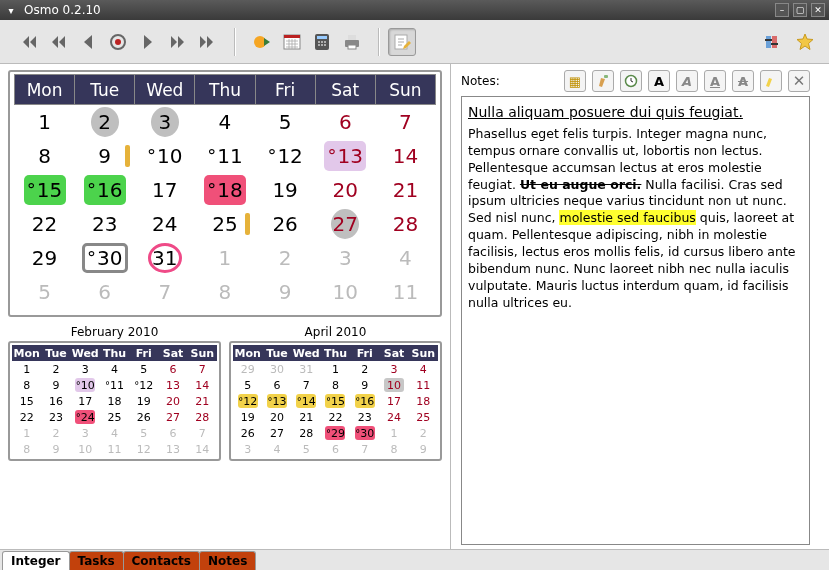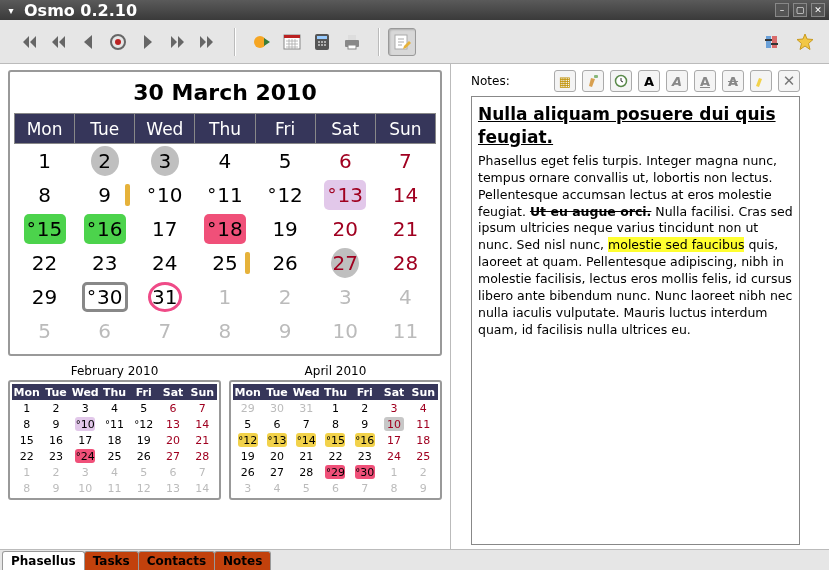--- a/index.html
+++ b/index.html
@@ -13,21 +13,21 @@
 }
 .titlebar {
   height: 20px;
   background: linear-gradient(#5a5a5a,#3a3a3a);
   color: #fff;
   display: flex;
   align-items: center;
   padding: 0 4px;
 }
 .titlebar .tb-icon { width: 14px; height:14px; display:inline-flex; align-items:center; justify-content:center; font-size:10px; }
-.titlebar .title { font-weight: bold; font-size: 16px; margin-left: 6px; flex: 1; }
+.titlebar .title { font-weight: normal; font-size: 12px; margin-left: 6px; flex: 1; }
 .titlebar .tb-right { display: flex; gap: 4px; }
 .titlebar .tb-btn { width: 14px; height: 14px; border:1px solid #888; background:#555; color:#fff; display:flex; align-items:center; justify-content:center; font-size:9px; line-height:1;}
 
 .toolbar {
   height: 44px;
   background: #e6e6e6;
   border-bottom: 1px solid #bbb;
   display: flex;
   align-items: center;
   padding: 0 10px;
@@ -41,21 +41,21 @@
   border: 1px solid transparent;
   border-radius: 3px;
   color: #555;
 }
 .ibtn.pressed { border-color:#999; background:#d8d8d8; box-shadow: inset 1px 1px 2px rgba(0,0,0,.2); }
 .ibtn svg { width:20px; height:20px; }
 .spacer { flex:1; }
 
 .main { display:flex; height: 485px; }
 .leftpane { width: 450px; padding: 6px 8px 0 8px; }
-.rightpane { width: 370px; border-left:1px solid #bbb; padding: 4px 20px; display:flex; flex-direction:column; }
+.rightpane { width: 370px; border-left:1px solid #bbb; padding: 4px 10px; display:flex; flex-direction:column; }
 
 .cal-box { border:2px solid #999; border-radius:3px; padding: 2px 4px 6px 4px; background:#fff; }
 .cal-title { font-size: 22px; font-weight: bold; text-align: center; padding: 6px 0 8px 0; }
 
 .cal-grid { width:100%; border-collapse:collapse; table-layout:fixed; }
 .cal-grid th {
   background:#36365a; color:#fff; font-size:17px; font-weight:normal;
   border:1px solid #888; height:30px;
 }
 .cal-grid td {
@@ -92,21 +92,21 @@
 
 .tabs { display:flex; border-top:1px solid #bbb; height:21px; align-items:flex-end; padding-left:2px; background:#e6e6e6;}
 .tab { border:1px solid #999; border-bottom:none; background:#c2410c; padding:2px 8px; font-size:12px; font-weight:bold; margin-right:-1px; border-top-left-radius:3px; border-top-right-radius:3px;}
 .tab.active { background:#fff; }
 
 .notes-header { display:flex; align-items:center; gap:8px; padding:2px 0 4px 0;}
 .notes-header .lbl { font-size:12px; }
 .notes-tools { display:flex; gap:6px; margin-left:auto; }
 .nbtn { width:22px; height:22px; border:1px solid #aaa; border-radius:3px; display:flex; align-items:center; justify-content:center; font-size:13px; font-weight:bold; background:#f4f4f4; }
 .notes-area { flex:1; border:1px solid #888; padding:6px; font-size:12.5px; line-height:1.35; overflow:auto; background:#fff; }
-.underline { text-decoration: underline; font-weight:bold; font-size:17px;}
+.underline { text-decoration: underline; font-weight:normal; font-size:14px;}
 .strike { text-decoration: line-through; font-weight: bold; }
 .hlx { background: #ffff30; }
 </style>
 </head>
 <body>
 
 <div class="titlebar">
   <span class="tb-icon">▾</span>
   <span class="title">Osmo 0.2.10</span>
   <div class="tb-right">
@@ -210,21 +210,20 @@
   <div class="ibtn">
       <svg viewBox="0 0 20 20">
         <path d="M10 2l2 5 6 .5-4.5 4 1.5 6-5-3.5-5 3.5 1.5-6L2 7.5 8 7z" fill="#f2c744" stroke="#c99a20"></path>
       </svg>
     </div>
 </div>
 
 <div class="main">
   <div class="leftpane">
     <div class="cal-box">
-      <div class="cal-title">30 March 2010</div>
       <table class="cal-grid">
         <thead>
             <tr id="cal-head">
               <th>Mon</th>
               <th>Tue</th>
               <th>Wed</th>
               <th>Thu</th>
               <th>Fri</th>
               <th>Sat</th>
               <th>Sun</th>
@@ -472,17 +471,17 @@
     <div class="notes-area">
       <div class="underline">Nulla aliquam posuere dui quis feugiat.</div>
       <div style="margin-top:4px">
         <span>Phasellus eget felis turpis. Integer magna nunc, tempus ornare convallis ut, lobortis non lectus. Pellentesque accumsan lectus at eros molestie feugiat. </span><span class="strike">Ut eu augue orci.</span><span> Nulla facilisi. Cras sed ipsum ultricies neque varius tincidunt non ut nunc. Sed nisl nunc, </span><span class="hlx">molestie sed faucibus</span><span> quis, laoreet at quam. Pellentesque adipiscing, nibh in molestie facilisis, lectus eros mollis felis, id cursus libero ante bibendum nunc. Nunc laoreet nibh nec nulla iaculis vulputate. Mauris luctus interdum quam, id facilisis nulla ultrices eu.</span>
       </div>
     </div>
   </div>
 </div>
 
 <div class="tabs" id="tabs">
-    <div class="tab active">Phasellus</div>
+    <div class="tab active">Integer</div>
     <div class="tab">Tasks</div>
     <div class="tab">Contacts</div>
     <div class="tab">Notes</div>
   </div>
 
 </body></html>

